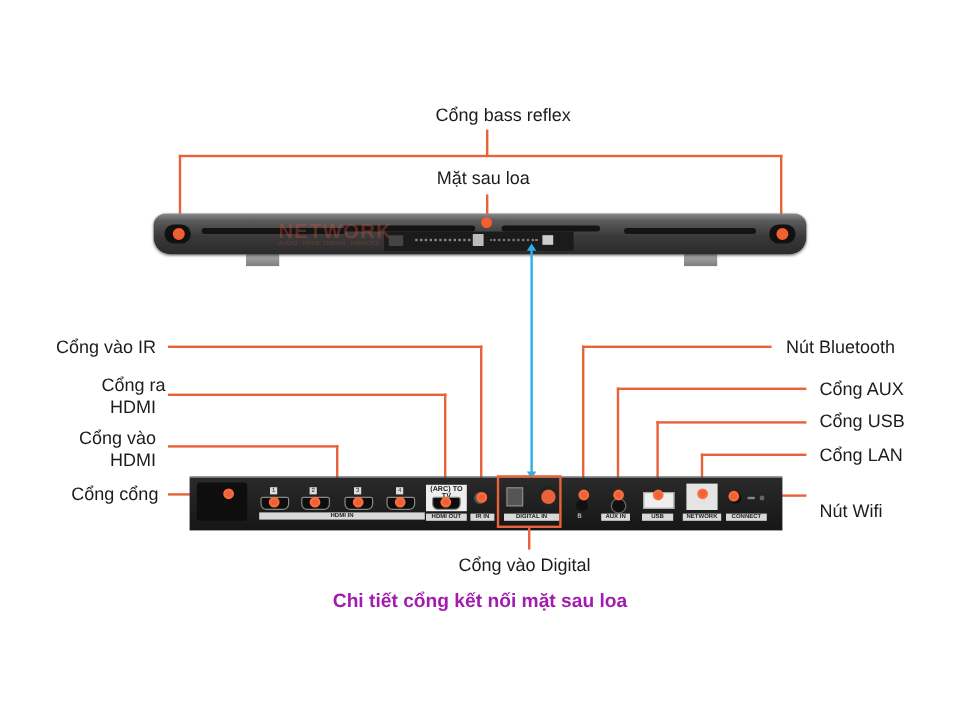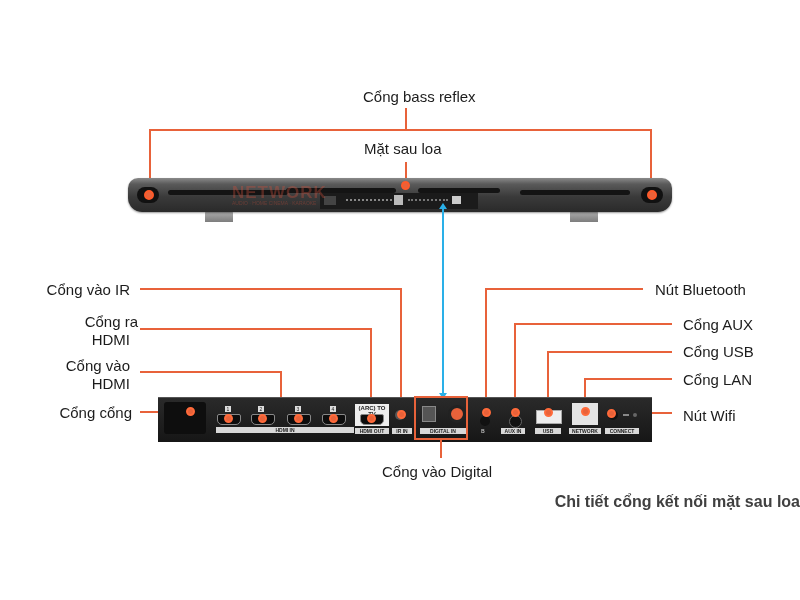--- a/index.html
+++ b/index.html
@@ -18,21 +18,21 @@
   .watermark-sub { position:absolute; left:232px; top:200px; font-size:5px; color:rgba(210,80,60,0.35); }
   .panel { position:absolute; left:158px; top:397px; width:494px; height:44px; background:linear-gradient(#2a2a2a,#161616); border-top:1px solid #555; }
   .ptag { position:absolute; height:6px; background:#d8d8d8; color:#222; font-size:5px; line-height:6px; text-align:center; font-weight:bold; }
   .hdmi { position:absolute; width:22px; height:9px; background:#0d0d0d; border:1px solid #888; border-radius:2px 2px 5px 5px; }
   .num { position:absolute; width:6px; height:6px; background:#ddd; font-size:5px; line-height:6px; text-align:center; color:#222; }
   .dot { position:absolute; width:9px; height:9px; border-radius:50%; border:2px solid #ff6a3a; box-sizing:border-box; background:#e8623a; }
   .digital-box { position:absolute; left:414px; top:396px; width:54px; height:44px; border:2px solid #e8623a; box-sizing:border-box; }
   .blue { position:absolute; left:442px; top:207px; width:2px; height:189px; background:#2ab0e8; }
   .blue-up { position:absolute; left:439px; top:203px; width:0; height:0; border-left:4px solid transparent; border-right:4px solid transparent; border-bottom:6px solid #2ab0e8; }
   .blue-down { position:absolute; left:439px; top:393px; width:0; height:0; border-left:4px solid transparent; border-right:4px solid transparent; border-top:6px solid #2ab0e8; }
-  .caption { position:absolute; left:0; width:800px; top:493px; text-align:right; font-size:16px; font-weight:bold; color:#404040; }
+  .caption { position:absolute; left:0; width:800px; top:493px; text-align:center; font-size:16px; font-weight:bold; color:#a21caf; }
 </style>
 </head>
 <body>
 
 <div class="lbl" style="left:343px; top:88px;margin-left:20px;">Cổng bass reflex</div>
 <div class="ln" style="left:405px; top:108px; width:2px; height:22px;"></div>
 <div class="ln" style="left:149px; top:129px; width:503px; height:2px;"></div>
 <div class="ln" style="left:149px; top:129px; width:2px; height:66px;"></div>
 <div class="ln" style="left:650px; top:129px; width:2px; height:66px;"></div>
 
@@ -92,21 +92,21 @@
 <div class="ln" style="left:514px; top:323px; width:2px; height:90px;"></div>
 
 <div class="lbl" style="left:683px; top:343px;">Cổng USB</div>
 <div class="ln" style="left:547px; top:351px; width:125px; height:2px;"></div>
 <div class="ln" style="left:547px; top:351px; width:2px; height:62px;"></div>
 
 <div class="lbl" style="left:683px; top:371px;">Cổng LAN</div>
 <div class="ln" style="left:584px; top:378px; width:88px; height:2px;"></div>
 <div class="ln" style="left:584px; top:378px; width:2px; height:33px;"></div>
 
-<div class="lbl" style="left:683px; top:407px;">Nút Wifi</div>
+<div class="lbl" style="left:683px; top:418px;">Nút Wifi</div>
 <div class="ln" style="left:614px; top:412px; width:58px; height:2px;"></div>
 
 <div class="panel">
   <div class="abs" style="left:6px; top:4px; width:42px; height:32px; background:#0e0e0e; border-radius:3px;"></div>
 
   <div class="num" style="left:67px; top:8px;">1</div>
   <div class="num" style="left:100px; top:8px;">2</div>
   <div class="num" style="left:137px; top:8px;">3</div>
   <div class="num" style="left:172px; top:8px;">4</div>
   <div class="hdmi" style="left:59px; top:16px;"></div>

